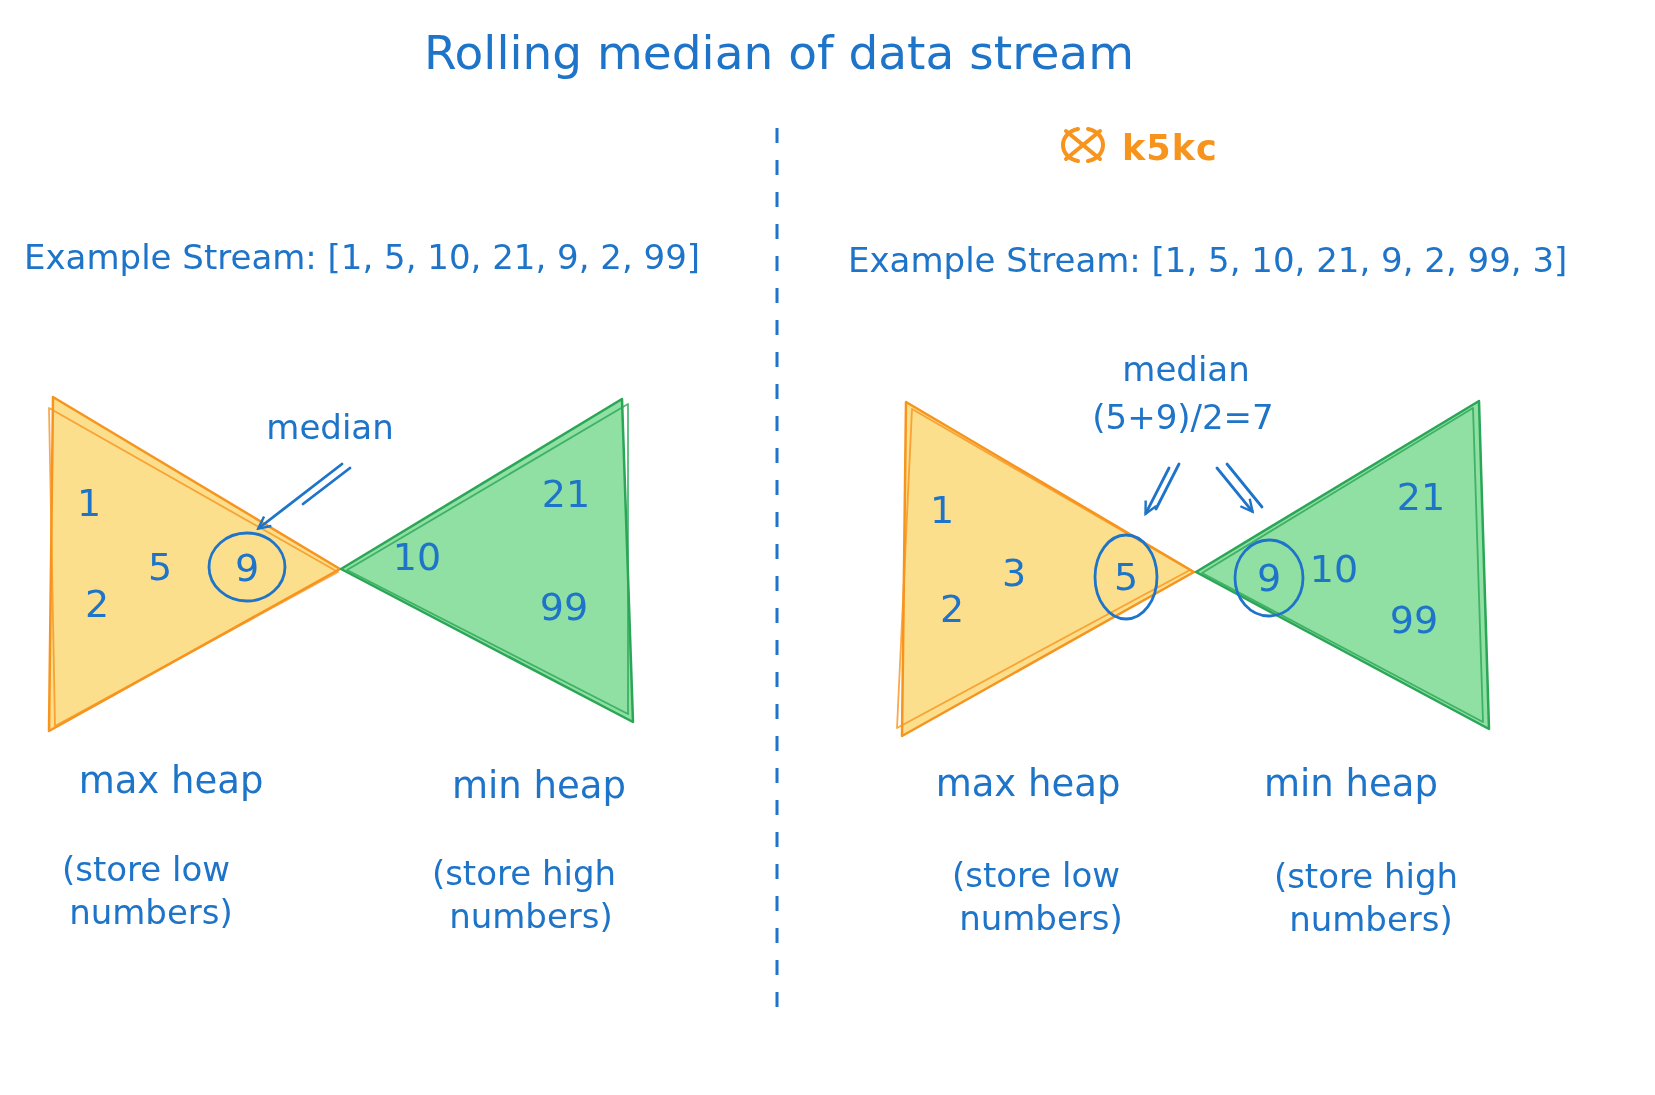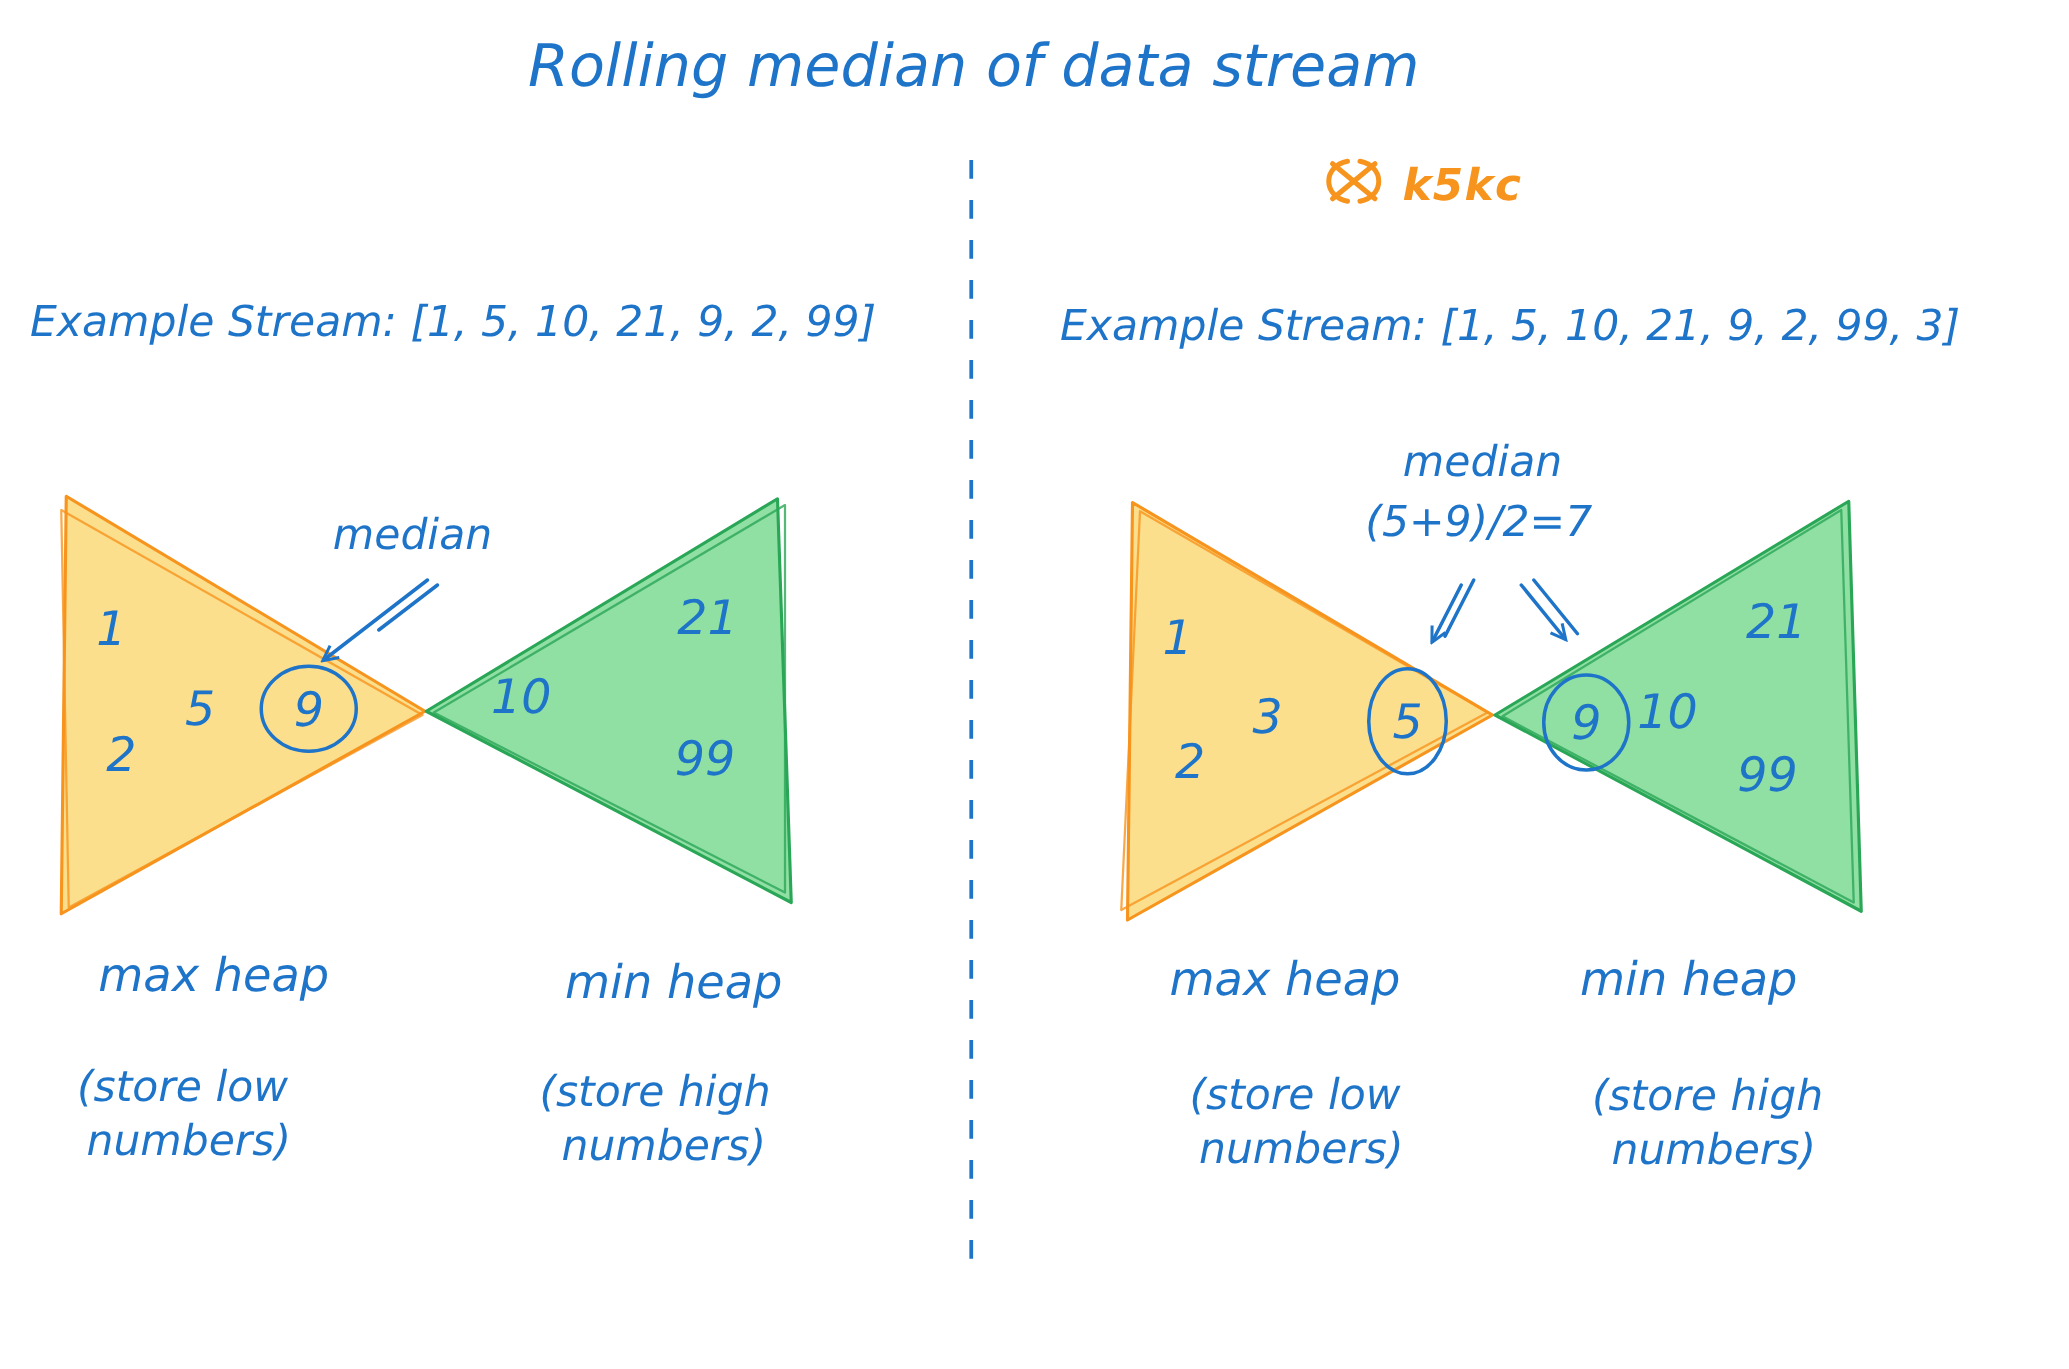--- a/index.html
+++ b/index.html
@@ -1,17 +1,17 @@
 <!DOCTYPE html>
 <html><head>
 <meta charset="utf-8">
 <style>
   html,body{margin:0;padding:0;background:#ffffff;}
   .canvas{width:1655px;height:1095px;position:relative;background:#ffffff;
-          font-family:"DejaVu Sans","Liberation Sans",sans-serif;font-style:italic;}
+          font-family:"DejaVu Sans","Liberation Sans",sans-serif;}
   svg{display:block;}
   svg text{fill:#1e74c8;font-family:"DejaVu Sans","Liberation Sans",sans-serif;}
   .title{font-size:47px;}
   .stream{font-size:34px;}
   .num{font-size:38px;}
   .heap-lbl{font-size:37px;}
   .sub{font-size:34px;}
   .median-lbl{font-size:34px;}
   .logo-text{fill:#f7941d;font-size:35px;font-weight:bold;letter-spacing:1px;}
   .tri-max{fill:#fbdf8d;stroke:#f7941d;stroke-width:2.5;stroke-linejoin:round;}

